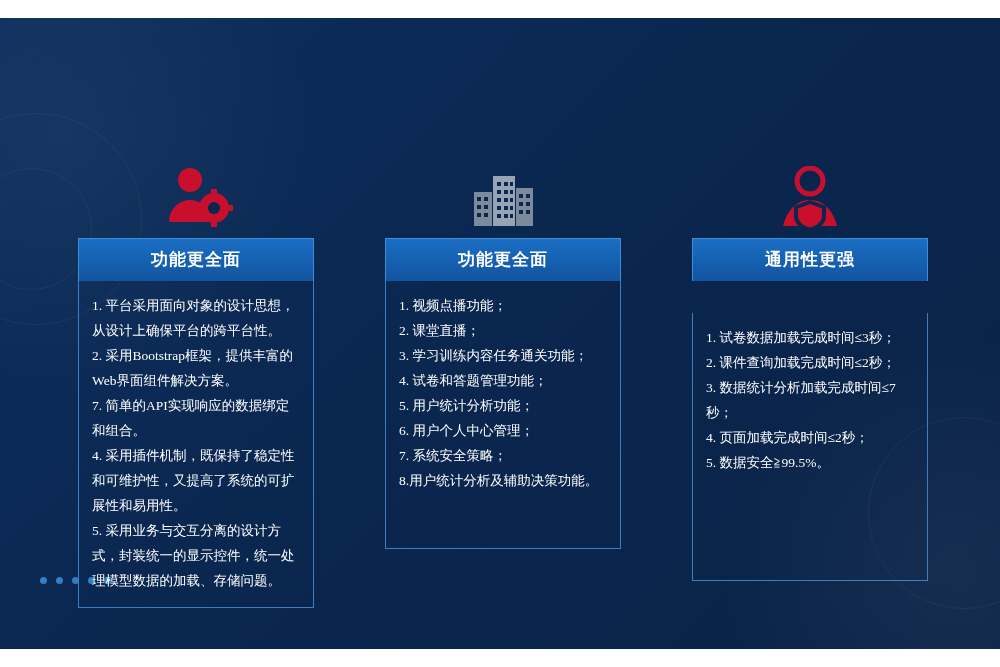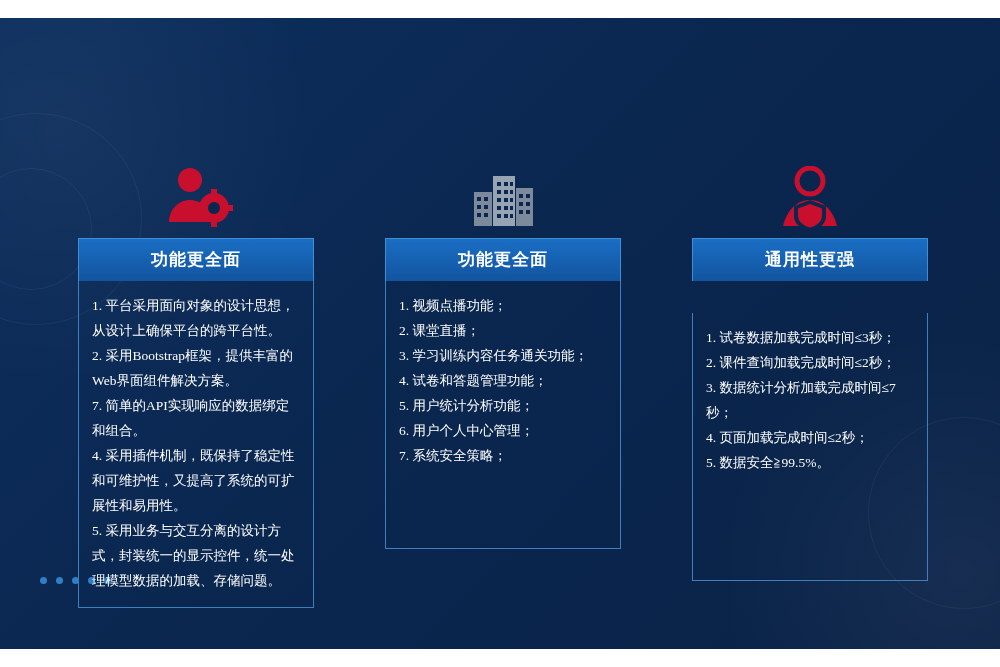--- a/index.html
+++ b/index.html
@@ -237,20 +237,21 @@
       </div>
       <div class="card-title">功能更全面</div>
       <div class="card-body">
         <p>1. 视频点播功能；</p>
         <p>2. 课堂直播；</p>
         <p>3. 学习训练内容任务通关功能；</p>
         <p>4. 试卷和答题管理功能；</p>
         <p>5. 用户统计分析功能；</p>
         <p>6. 用户个人中心管理；</p>
         <p>7. 系统安全策略；</p>
+        <p>8.用户统计分析及辅助决策功能。</p>
       </div>
     </div>
 
     <div class="col col-3">
       <div class="icon-wrap">
         <svg width="74" height="62" viewBox="0 0 74 62">
           <circle cx="37" cy="15" r="13" fill="none" stroke="#c8102e" stroke-width="5"></circle>
           <path d="M10 60c4-16 14-26 27-26s23 10 27 26z" fill="#c8102e"></path>
           <path d="M37 34l16 6v10c0 8-7 13-16 16-9-3-16-8-16-16V40z" fill="#0a2750"></path>
           <path d="M37 38l12 4.5v7c0 6-5 10-12 12-7-2-12-6-12-12v-7z" fill="#c8102e"></path>

